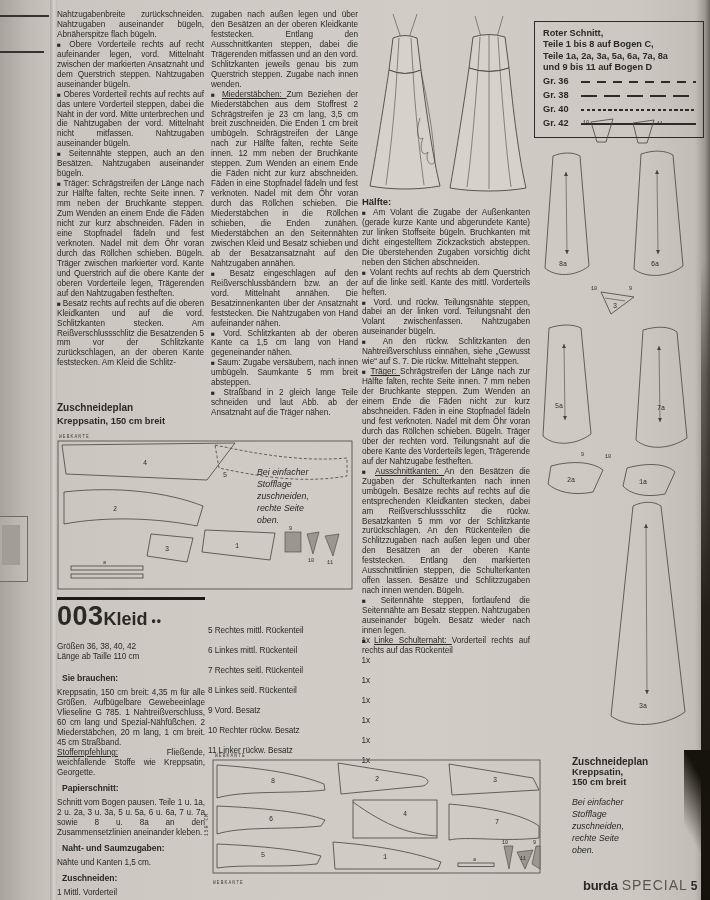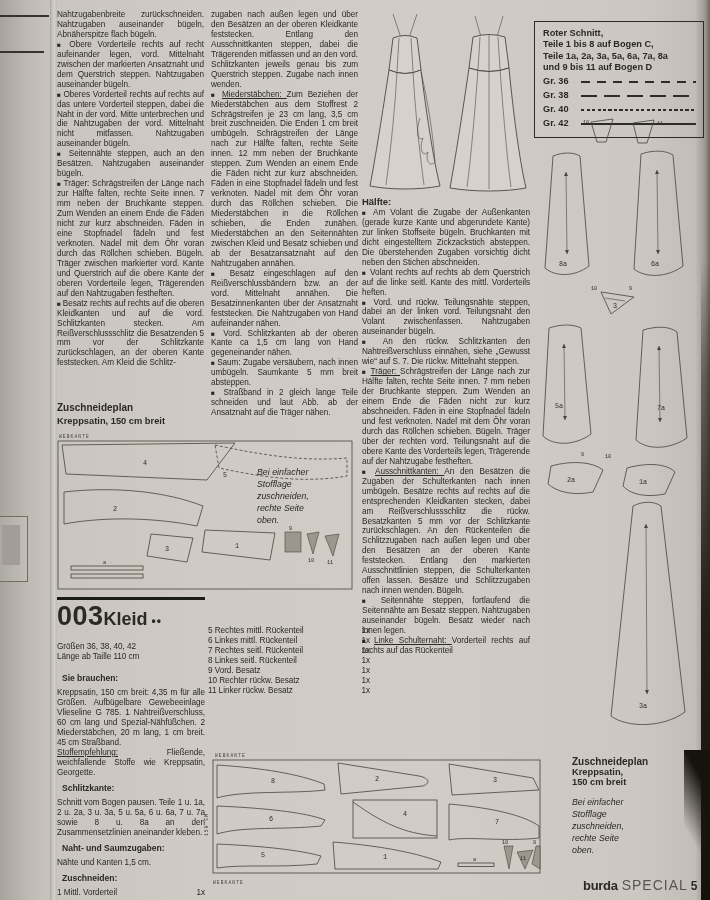--- a/index.html
+++ b/index.html
@@ -41,21 +41,21 @@
   .plan-note{position:absolute;font-style:italic;font-size:8.8px;line-height:12px;white-space:pre-line;}
   
   .article-rule{position:absolute;left:57px;top:597px;width:148px;height:2.6px;background:#1d1b16;}
   .article-head{position:absolute;left:57px;top:601px;white-space:nowrap;}
   .article-num{font-size:27px;font-weight:bold;letter-spacing:.5px;}
   .article-title{font-size:18px;font-weight:bold;text-align:right;}
   .article-dots{font-size:12px;font-weight:bold;margin-left:4px;letter-spacing:1px;}
   .infocol{position:absolute;font-size:8.2px;line-height:10px;text-align:justify;letter-spacing:-.05px;}
   .infocol h4{margin:5px;font-size:8.6px;}
   .gap{height:6px;}
-  .cutrow{display:flex;}
+  .cutrow{display:flex;flex-direction:column;}
   .cutrow .qty{margin-left:auto;padding-left:4px;}
   .und{text-decoration:underline;}
   
   svg text{font-family:"Liberation Mono","DejaVu Sans Mono",monospace;fill:#2e2d28;}
   .lbl{font-size:6.8px;}
   .lbl-sm{font-size:5.2px;}
   .selvage{font-size:4.6px;letter-spacing:1.1px;fill:#45433d;}
   .piece{fill:none;stroke:#45433d;stroke-width:.8;}
   .piece-dash{fill:none;stroke:#45433d;stroke-width:.8;stroke-dasharray:3 2;}
   .piece-gray{fill:#9b978f;stroke:#45433d;stroke-width:.6;}
@@ -262,21 +262,21 @@
     <span class="article-num">003</span><span class="article-title">Kleid</span><span class="article-dots">••</span>
   </div>
 
   <div class="infocol" style="left:57px;top:642px;width:148px;height:254px;overflow:hidden;">
     <div>Größen 36, 38, 40, 42</div>
     <div>Länge ab Taille 110 cm</div>
     <div class="gap"></div>
     <h4>Sie brauchen:</h4>
     <div>Kreppsatin, 150 cm breit: 4,35 m für alle Größen. Aufbügelbare Gewebeeinlage Vlieseline G 785. 1 Nahtreißverschluss, 60 cm lang und Spezial-Nähfüßchen. 2 Miederstäbchen, 20 m lang, 1 cm breit. 45 cm Straßband.</div>
     <div><span class="und">Stoffempfehlung:</span><span> Fließende, weichfallende Stoffe wie Kreppsatin, Georgette.</span></div>
-    <h4>Schlitzkante:</h4>
+    <h4>Papierschnitt:</h4>
     <div>Schnitt vom Bogen pausen. Teile 1 u. 1a, 2 u. 2a, 3 u. 3a, 5 u. 5a, 6 u. 6a, 7 u. 7a sowie 8 u. 8a an den Zusammensetzlinien aneinander kleben.</div>
     <h4>Naht- und Saumzugaben:</h4>
     <div>Nähte und Kanten 1,5 cm.</div>
     <h4>Zuschneiden:</h4>
     <div>
         <div class="cutrow">
           <span>1 Mittl. Vorderteil</span>
           <span class="qty">1x</span>
         </div>
         <div class="cutrow">

